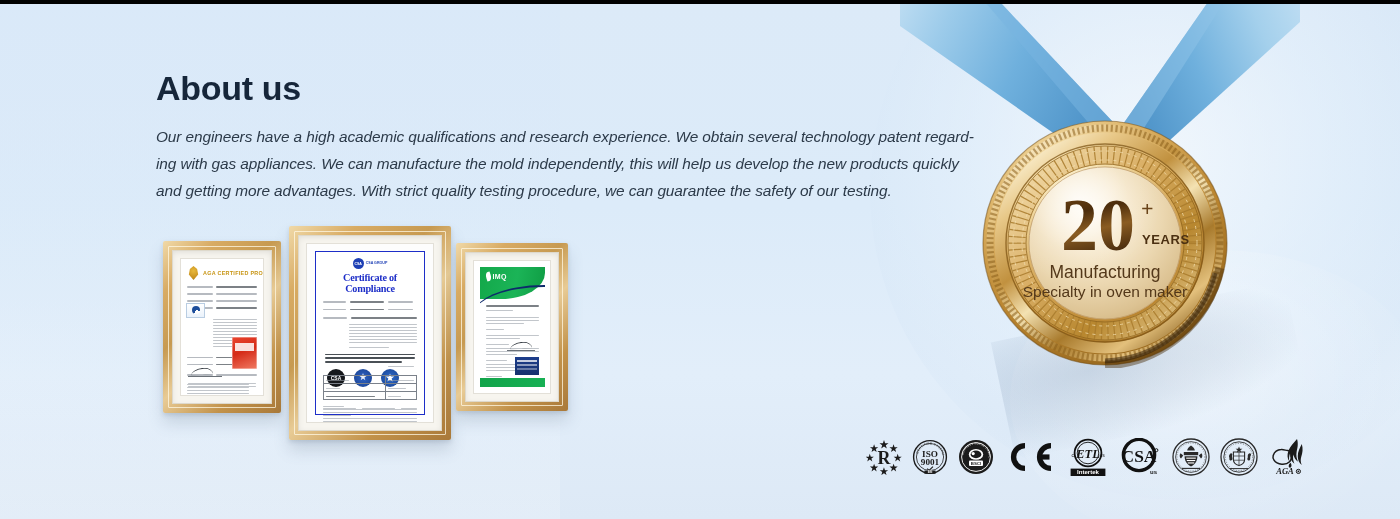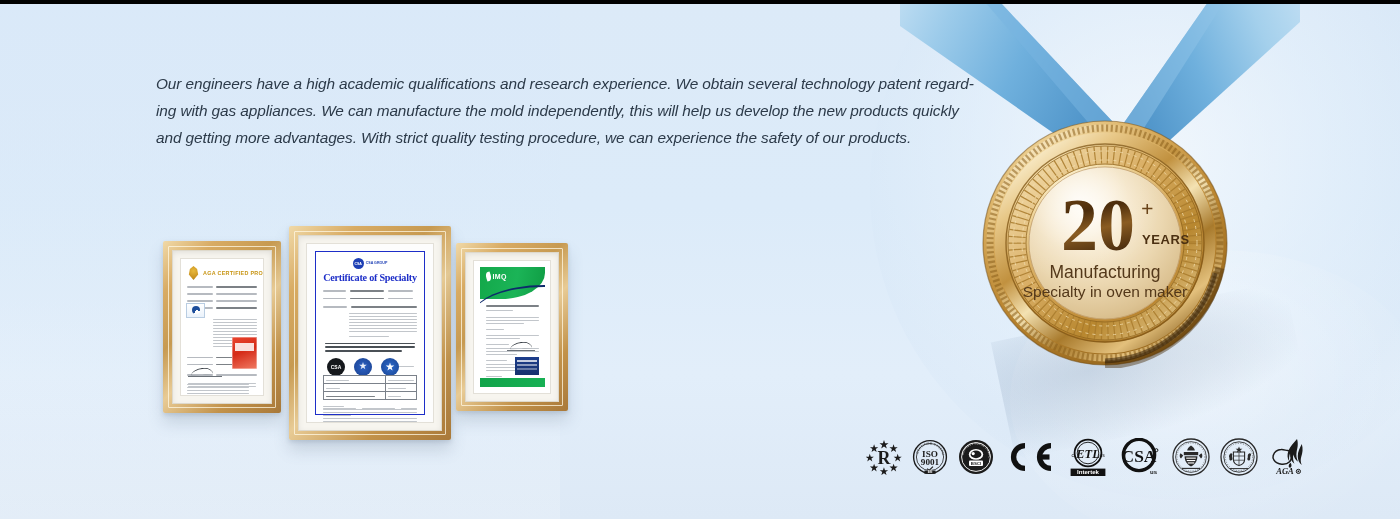--- a/index.html
+++ b/index.html
@@ -450,24 +450,25 @@
 
       <text x="128" y="132" text-anchor="middle" font-family="Liberation Serif, serif" font-size="74" font-weight="700" fill="url(#gNum)">20</text>
       <text x="171" y="98" text-anchor="start" font-family="Liberation Serif, serif" font-size="22" font-weight="700" fill="#6a441a">+</text>
       <text x="172" y="126" text-anchor="start" font-family="Liberation Sans, sans-serif" font-size="13" font-weight="700" letter-spacing="0.6" fill="#4b3012">YEARS</text>
       <text x="135" y="160" text-anchor="middle" font-family="Liberation Sans, sans-serif" font-size="17.5" fill="#53381a">Manufacturing</text>
       <text x="135" y="179" text-anchor="middle" font-family="Liberation Sans, sans-serif" font-size="15.5" fill="#53381a">Specialty in oven maker</text>
     </svg>
   </div>
 
   <div class="about-wrap">
+    <h1 class="about-title">About us</h1>
     <p class="about-body">
       <span>Our engineers have a high academic qualifications and research experience. We obtain several technology patent regard-</span>
       <span>ing with gas appliances. We can manufacture the mold independently, this will help us develop the new products quickly</span>
-      <span>and getting more advantages. With strict quality testing procedure, we can experience the safety of our products.</span>
+      <span>and getting more advantages. With strict quality testing procedure, we can guarantee the safety of our testing.</span>
     </p>
   </div>
 
   <div class="frames">
 
     <div class="frame" id="frame-left">
       <div class="bevel"></div>
       <div class="mat">
         <div class="paper">
           <div class="aga-head">
@@ -540,21 +541,21 @@
 
     <div class="frame" id="frame-center">
       <div class="bevel"></div>
       <div class="mat">
         <div class="paper">
           <div class="coc-inner">
             <div class="csa-logo-row">
               <span class="csa-mark"></span>
               <span class="csa-word">CSA GROUP</span>
             </div>
-            <div class="coc-title">Certificate of Specialty</div>
+            <div class="coc-title">Certificate of Compliance</div>
 
             <div class="coc-row">
                 <div class="c1 tl"></div>
                 <div class="c2 tl dk"></div>
                 <div class="c3 tl"></div>
                 <div class="c4 tl dk"></div>
               </div>
             <div class="coc-row">
                 <div class="c1 tl"></div>
                 <div class="c2 tl dk"></div>

